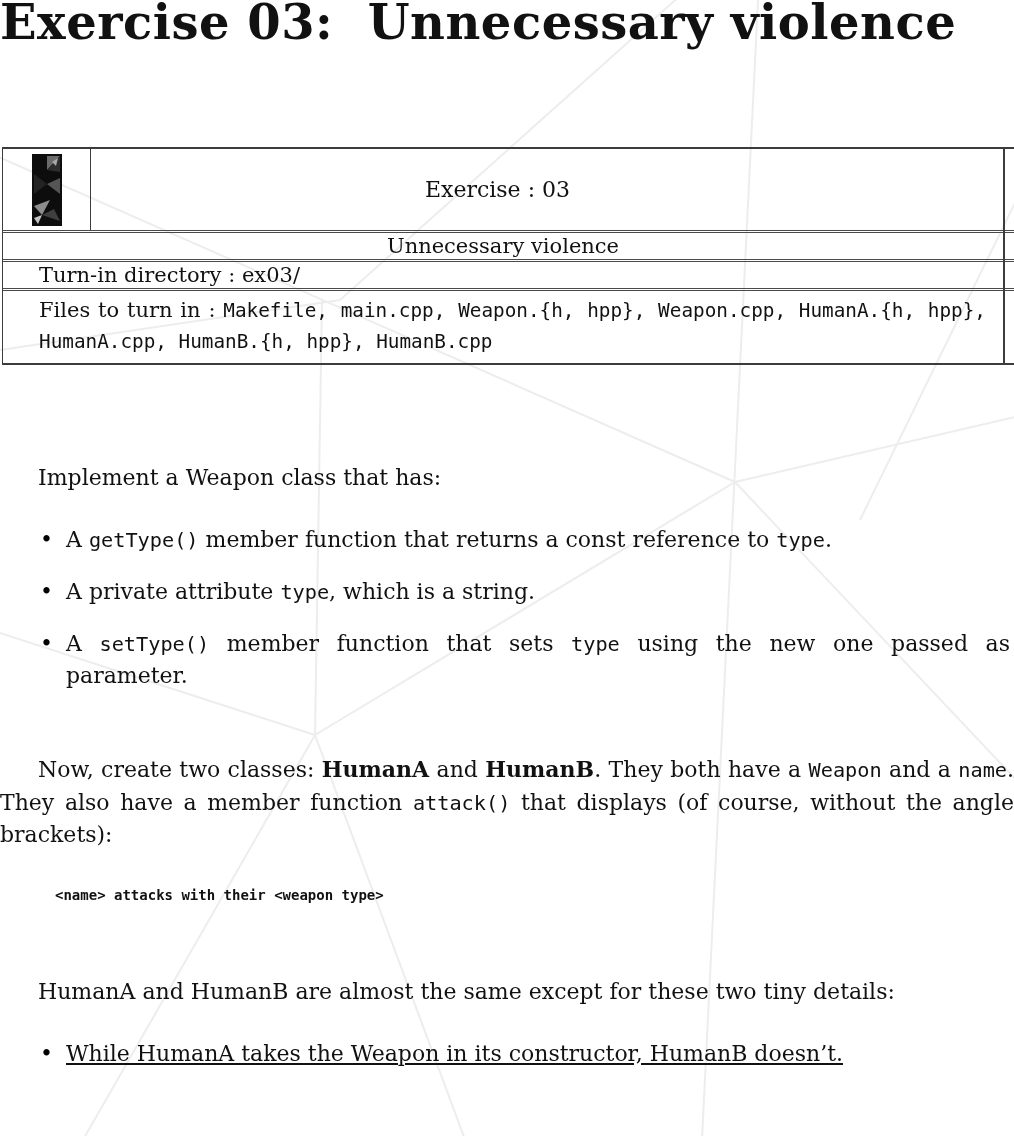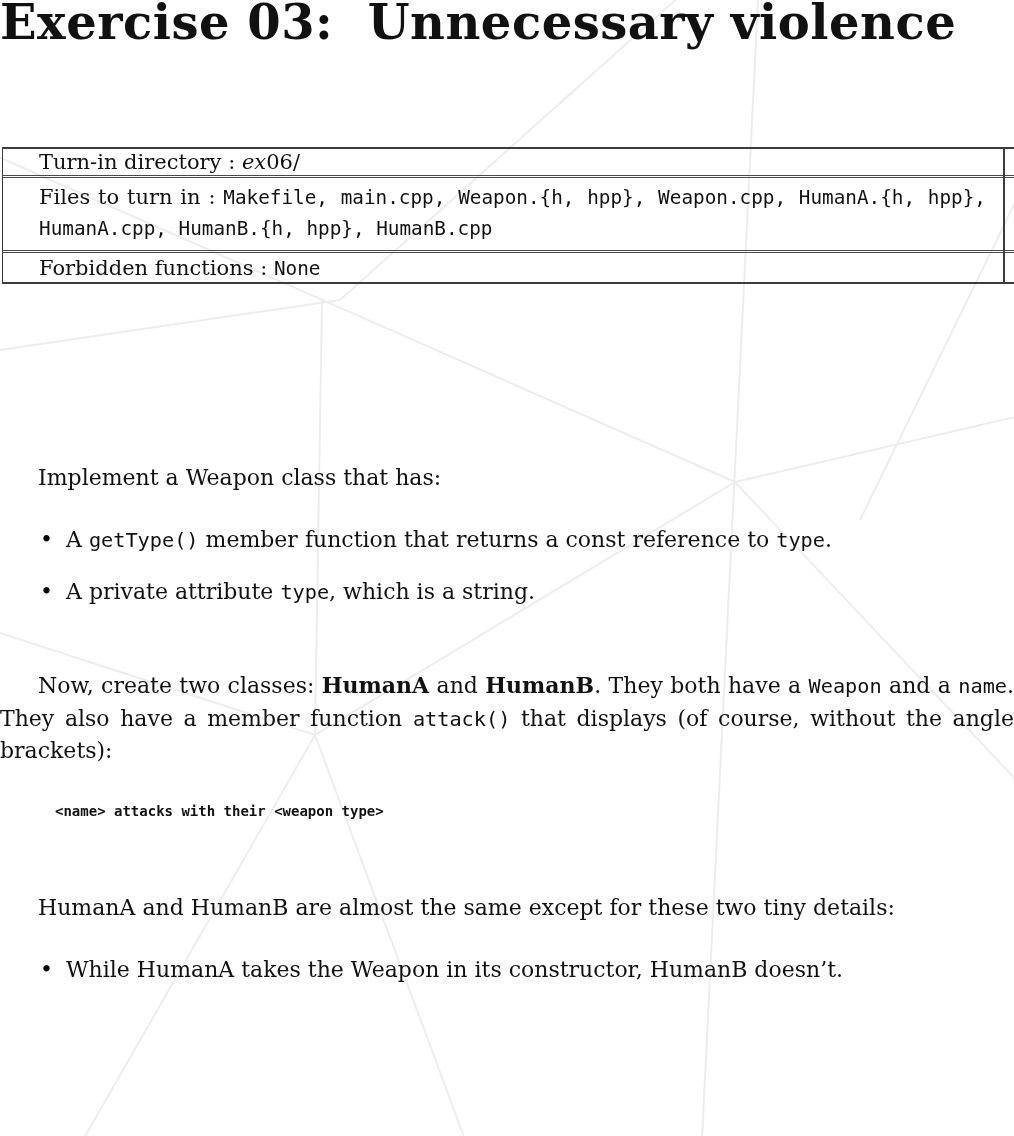--- a/index.html
+++ b/index.html
@@ -65,21 +65,21 @@
   .content p{margin:0;line-height:32px;text-align:justify;}
   .indent{text-indent:38px;}
   .p-intro{margin-top:18px !important;}
   .p-classes{margin-top:61px !important;line-height:32.5px !important;}
   .p-details{margin-top:69px !important;}
 
   ul.doc-list{
     list-style:none;margin:0;padding:0;
   }
   .list-1{margin-top:30px !important;}
-  .list-2{margin-top:30px !important;}
+  .list-2{margin-top:30px !important;text-decoration:underline;}
   ul.doc-list li{
     position:relative;margin:0 0 0 66px;line-height:32px;
     text-align:justify;padding-right:4px;
   }
   ul.doc-list li::before{
     content:"•";position:absolute;left:-26px;top:0;
     font-size:22px;color:#000;
   }
   .list-1 li + li{margin-top:20px;}
   .list-2 li + li{margin-top:17px;}
@@ -87,21 +87,21 @@
   .code-line{
     margin:31px 0 0 55px;
     font-family:"DejaVu Sans Mono", monospace;
     font-weight:bold;font-size:14px;line-height:24px;
     white-space:pre;
   }
 
   
   .seg-n{}
   .seg-bold{font-weight:bold;}
-  .seg-italic{font-style:italic;}
+  .seg-italic{}
   .seg-mono{font-family:"DejaVu Sans Mono", monospace;font-size:0.92em;}
 </style>
 </head>
 <body>
 
 <svg class="mesh" viewBox="0 0 1014 1136" xmlns="http://www.w3.org/2000/svg">
   <g stroke="#ededed" stroke-width="2" fill="none">
     <line x1="760" y1="-40" x2="700" y2="1180"></line>
     <line x1="735" y1="482" x2="-40" y2="140"></line>
     <line x1="735" y1="482" x2="1054" y2="408"></line>
@@ -117,42 +117,57 @@
   </g>
 </svg>
 
 <div class="page">
 
   <h1 class="doc-title">Exercise 03:  Unnecessary violence</h1>
 
   <div class="doc-table">
     <div class="right-rule"></div>
 
+    <div class="t-row row-head">
+      <div class="logo-cell">
+        <svg width="30" height="72" viewBox="0 0 30 72">
+          <rect x="0" y="0" width="30" height="72" fill="#0d0d0d"></rect>
+          <polygon points="15,2 28,2 15,16" fill="#6b6b6b"></polygon>
+          <polygon points="28,2 28,18 15,16" fill="#2e2e2e"></polygon>
+          <polygon points="20,8 26,4 24,12" fill="#a8a8a8"></polygon>
+          <polygon points="2,20 15,30 2,40" fill="#232323"></polygon>
+          <polygon points="15,30 28,24 28,40" fill="#555555"></polygon>
+          <polygon points="2,52 18,46 10,61" fill="#8d8d8d"></polygon>
+          <polygon points="10,61 22,55 28,67" fill="#3f3f3f"></polygon>
+          <polygon points="2,64 10,61 6,70" fill="#c4c4c4"></polygon>
+        </svg>
+      </div>
+      <div class="title-cell">Exercise : 03</div>
+    </div>
 
+    <div class="t-row row-sub">Unnecessary violence</div>
 
     <div class="t-row row-line">
-      <span><span class="seg-n">Turn-in directory : </span><span class="seg-italic">ex</span><span class="seg-n">06/</span></span>
+      <span><span class="seg-n">Turn-in directory : </span><span class="seg-italic">ex</span><span class="seg-n">03/</span></span>
     </div>
 
     <div class="t-row row-files">
       <span><span class="seg-n">Files to turn in : </span><span class="seg-mono">Makefile, main.cpp, Weapon.{h, hpp}, Weapon.cpp, HumanA.{h, hpp}, HumanA.cpp, HumanB.{h, hpp}, HumanB.cpp</span></span>
     </div>
 
-    <div class="t-row row-line">
-      <span><span class="seg-n">Forbidden functions : </span><span class="seg-mono">None</span></span>
-    </div>
   </div>
 
   <div class="content">
 
     <p class="indent p-intro"><span class="seg-n">Implement a Weapon class that has:</span></p>
 
     <ul class="doc-list list-1">
       <li><span class="seg-n">A </span><span class="seg-mono">getType()</span><span class="seg-n"> member function that returns a const reference to </span><span class="seg-mono">type</span><span class="seg-n">.</span></li>
       <li><span class="seg-n">A private attribute </span><span class="seg-mono">type</span><span class="seg-n">, which is a string.</span></li>
+      <li><span class="seg-n">A </span><span class="seg-mono">setType()</span><span class="seg-n"> member function that sets </span><span class="seg-mono">type</span><span class="seg-n"> using the new one passed as parameter.</span></li>
     </ul>
 
     <p class="indent p-classes"><span class="seg-n">Now, create two classes: </span><span class="seg-bold">HumanA</span><span class="seg-n"> and </span><span class="seg-bold">HumanB</span><span class="seg-n">. They both have a </span><span class="seg-mono">Weapon</span><span class="seg-n"> and a </span><span class="seg-mono">name</span><span class="seg-n">. They also have a member function </span><span class="seg-mono">attack()</span><span class="seg-n"> that displays (of course, without the angle brackets):</span></p>
 
     <div class="code-line">&lt;name&gt; attacks with their &lt;weapon type&gt;</div>
 
     <p class="indent p-details"><span class="seg-n">HumanA and HumanB are almost the same except for these two tiny details:</span></p>
 
     <ul class="doc-list list-2">
       <li><span class="seg-n">While HumanA takes the Weapon in its constructor, HumanB doesn’t.</span></li>

